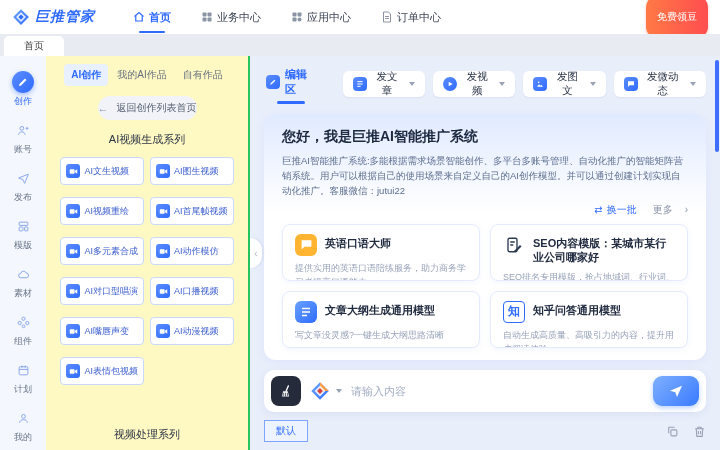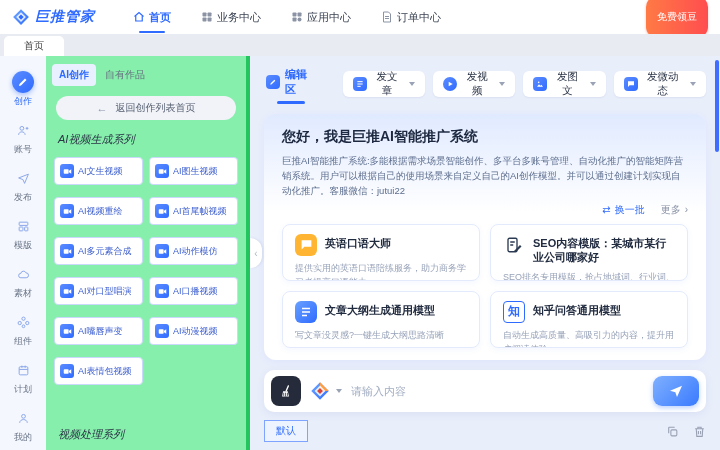--- a/index.html
+++ b/index.html
@@ -27,48 +27,48 @@
 
   
   .rail { width:46px; background:#f4f7fd; display:flex; flex-direction:column; align-items:center; padding-top:6px; flex:none;justify-content:flex-end; }
   .rail-item { width:100%; display:flex; flex-direction:column; align-items:center; gap:2px; padding:5px 0 6px; cursor:pointer; }
   .rail-ico { width:22px; height:22px; border-radius:50%; display:grid; place-items:center; color:#8aa6e9; }
   .rail-item.active .rail-ico { background:linear-gradient(135deg,#5b8cff,#2f6bff); color:#fff; box-shadow:0 2px 5px rgba(47,107,255,.4); }
   .rail-label { font-size:9px; color:#6a7588; }
   .rail-item.active .rail-label { color:#2f6bff; }
 
   
-  .sidebar { width:204px; background:#86efac; border-right:4px solid #22c55e; display:flex; flex-direction:column; overflow:hidden; flex:none; }
+  .sidebar { width:204px; background:#fef9c3; border-right:2px solid #22c55e; display:flex; flex-direction:column; overflow:hidden; flex:none;align-items:center; }
   .side-tabs { display:flex; gap:2px; padding:8px 6px 6px; align-items:center; }
   .side-tab { font-size:10px; color:#67707f; padding:4px 7px; cursor:pointer; white-space:nowrap; border-radius:4px; }
   .side-tab.active { color:#2f6bff; background:#e9f0ff; font-weight:bold; }
   .back-btn { margin:4px 10px 12px; height:24px; background:#f1f3f8; border:none; border-radius:12px; font-size:10px; color:#555e70; display:flex; align-items:center; justify-content:center; gap:8px; cursor:pointer; font-family:inherit; }
   .back-arrow { color:#8a93a6; font-size:11px; }
-  .side-section { font-size:11px; color:#2b3445; padding:0 12px 10px;font-style:italic; }
+  .side-section { font-size:11px; color:#2b3445; padding:0 12px 10px; }
   .side-section.bottom { margin-top:auto; padding:8px 12px; }
   .tool-grid { display:grid; grid-template-columns:1fr 1fr; gap:12px 6px; padding:0 8px; }
   .tool { height:28px; background:#fff; border:1px solid #c9d8fb; border-radius:4px; display:flex; align-items:center; gap:4px; padding:0 5px; font-size:9px; color:#3c5ecf; cursor:pointer; white-space:nowrap; overflow:hidden; font-family:inherit; }
   .tool-ico { width:14px; height:14px; flex:none; background:linear-gradient(135deg,#5b8cff,#2f6bff); border-radius:3px; display:grid; place-items:center; }
 
   
   .main { flex:1; background:#e9eefb; position:relative; display:flex; flex-direction:column; padding:6px 14px 8px; min-width:0; }
   .toolbar { display:flex; align-items:center; gap:8px; padding:2px 0 10px; }
   .edit-tab { display:flex; align-items:center; gap:5px; font-size:11px; color:#2f6bff; font-weight:bold; position:relative; padding:3px 2px 7px; margin-right:16px; cursor:pointer; }
   .edit-tab::after { content:""; position:absolute; left:50%; transform:translateX(-50%); bottom:0; width:28px; height:3px; border-radius:2px; background:#2f6bff; }
   .mini-ico { width:14px; height:14px; border-radius:4px; background:linear-gradient(135deg,#5b8cff,#2f6bff); display:grid; place-items:center; flex:none; }
   .mini-ico.round { border-radius:50%; }
   .pub-btn { background:#fff; border:none; border-radius:6px; height:26px; padding:0 10px; display:flex; align-items:center; gap:5px; font-size:10.5px; color:#2b3447; cursor:pointer; box-shadow:0 1px 2px rgba(31,59,130,.07); font-family:inherit; }
   .caret { width:0; height:0; border-left:3.5px solid transparent; border-right:3.5px solid transparent; border-top:4px solid #9aa3b5; margin-left:2px; }
 
   .hero { flex:1; background:linear-gradient(180deg,#e0eaff 0%, #ffffff 40%); border-radius:12px; padding:12px 18px 12px; display:flex; flex-direction:column; overflow:hidden; box-shadow:0 2px 8px rgba(47,107,255,.06); min-height:0; }
   .hero-title { font-size:14px; font-weight:bold; color:#1d2940; margin:2px 0 7px; }
   .hero-desc { font-size:9.5px; color:#5d6e8e; line-height:1.6; margin-bottom:4px; }
   .hero-links { display:flex; justify-content:flex-end; align-items:center; gap:16px; font-size:10px; margin-bottom:7px; }
   .swap { color:#2f6bff; cursor:pointer; display:flex; align-items:center; gap:4px; }
-  .more { color:#8a93a6; cursor:pointer; display:flex; align-items:center; gap:4px; }
+  .more { color:#8a93a6; cursor:pointer; display:flex; align-items:center; gap:12px; }
 
   .cards { display:grid; grid-template-columns:1fr 1fr; gap:10px; flex:1; min-height:0; }
   .card { background:#fff; border:1px solid #e3eafc; border-radius:8px; padding:9px 12px; box-shadow:0 2px 6px rgba(47,107,255,.05); cursor:pointer; overflow:hidden; }
   .card-head { display:flex; align-items:flex-start; gap:8px; }
   .card-ico { width:22px; height:22px; flex:none; border-radius:6px; display:grid; place-items:center; }
   .card-ico.chat { background:#ffb531; }
   .card-ico.seo { background:transparent; color:#2c3a52; }
   .card-ico.doc { background:linear-gradient(135deg,#69a1ff,#2f6bff); }
   .card-ico.zhihu { background:#fff; border:1.5px solid #2f6bff; color:#2f6bff; font-weight:bold; font-size:12px; border-radius:4px; }
   .card-title { font-size:11px; font-weight:bold; color:#222c40; line-height:1.35; padding-top:2px; }
@@ -222,20 +222,21 @@
               <path d="M5 20c0-4 3.5-6 7-6s7 2 7 6"></path>
             </svg>
           </span>
         <span class="rail-label">我的</span>
       </div>
     </aside>
 
     <aside class="sidebar">
       <div class="side-tabs">
         <div class="side-tab active">AI创作</div>
+        <div class="side-tab">我的AI作品</div>
         <div class="side-tab">自有作品</div>
       </div>
       <button class="back-btn">
         <span class="back-arrow">←</span>
         <span>返回创作列表首页</span>
       </button>
       <div class="side-section">AI视频生成系列</div>
       <div class="tool-grid">
         <button class="tool">
             <span class="tool-ico">

